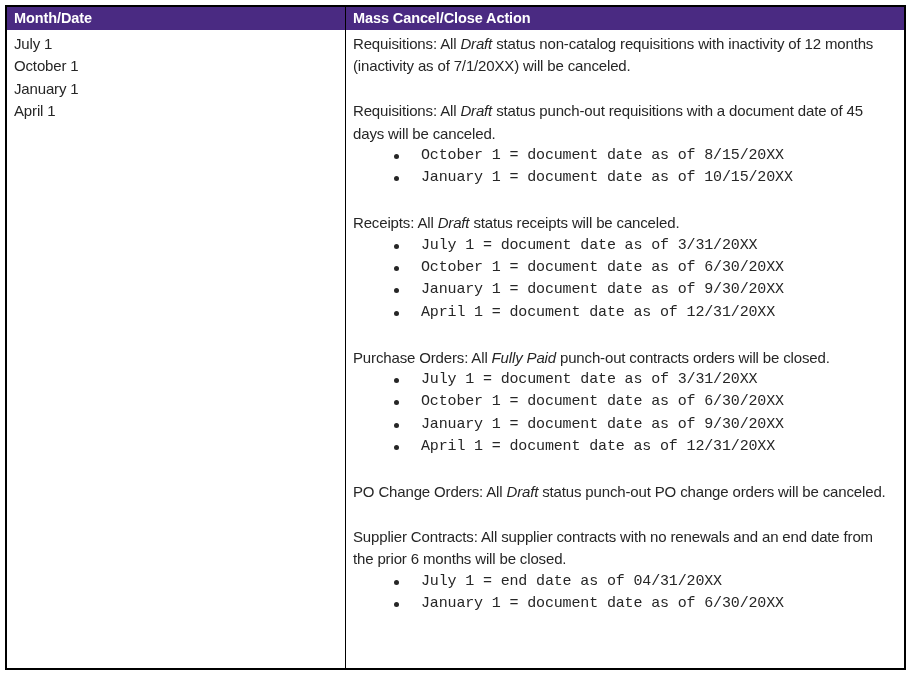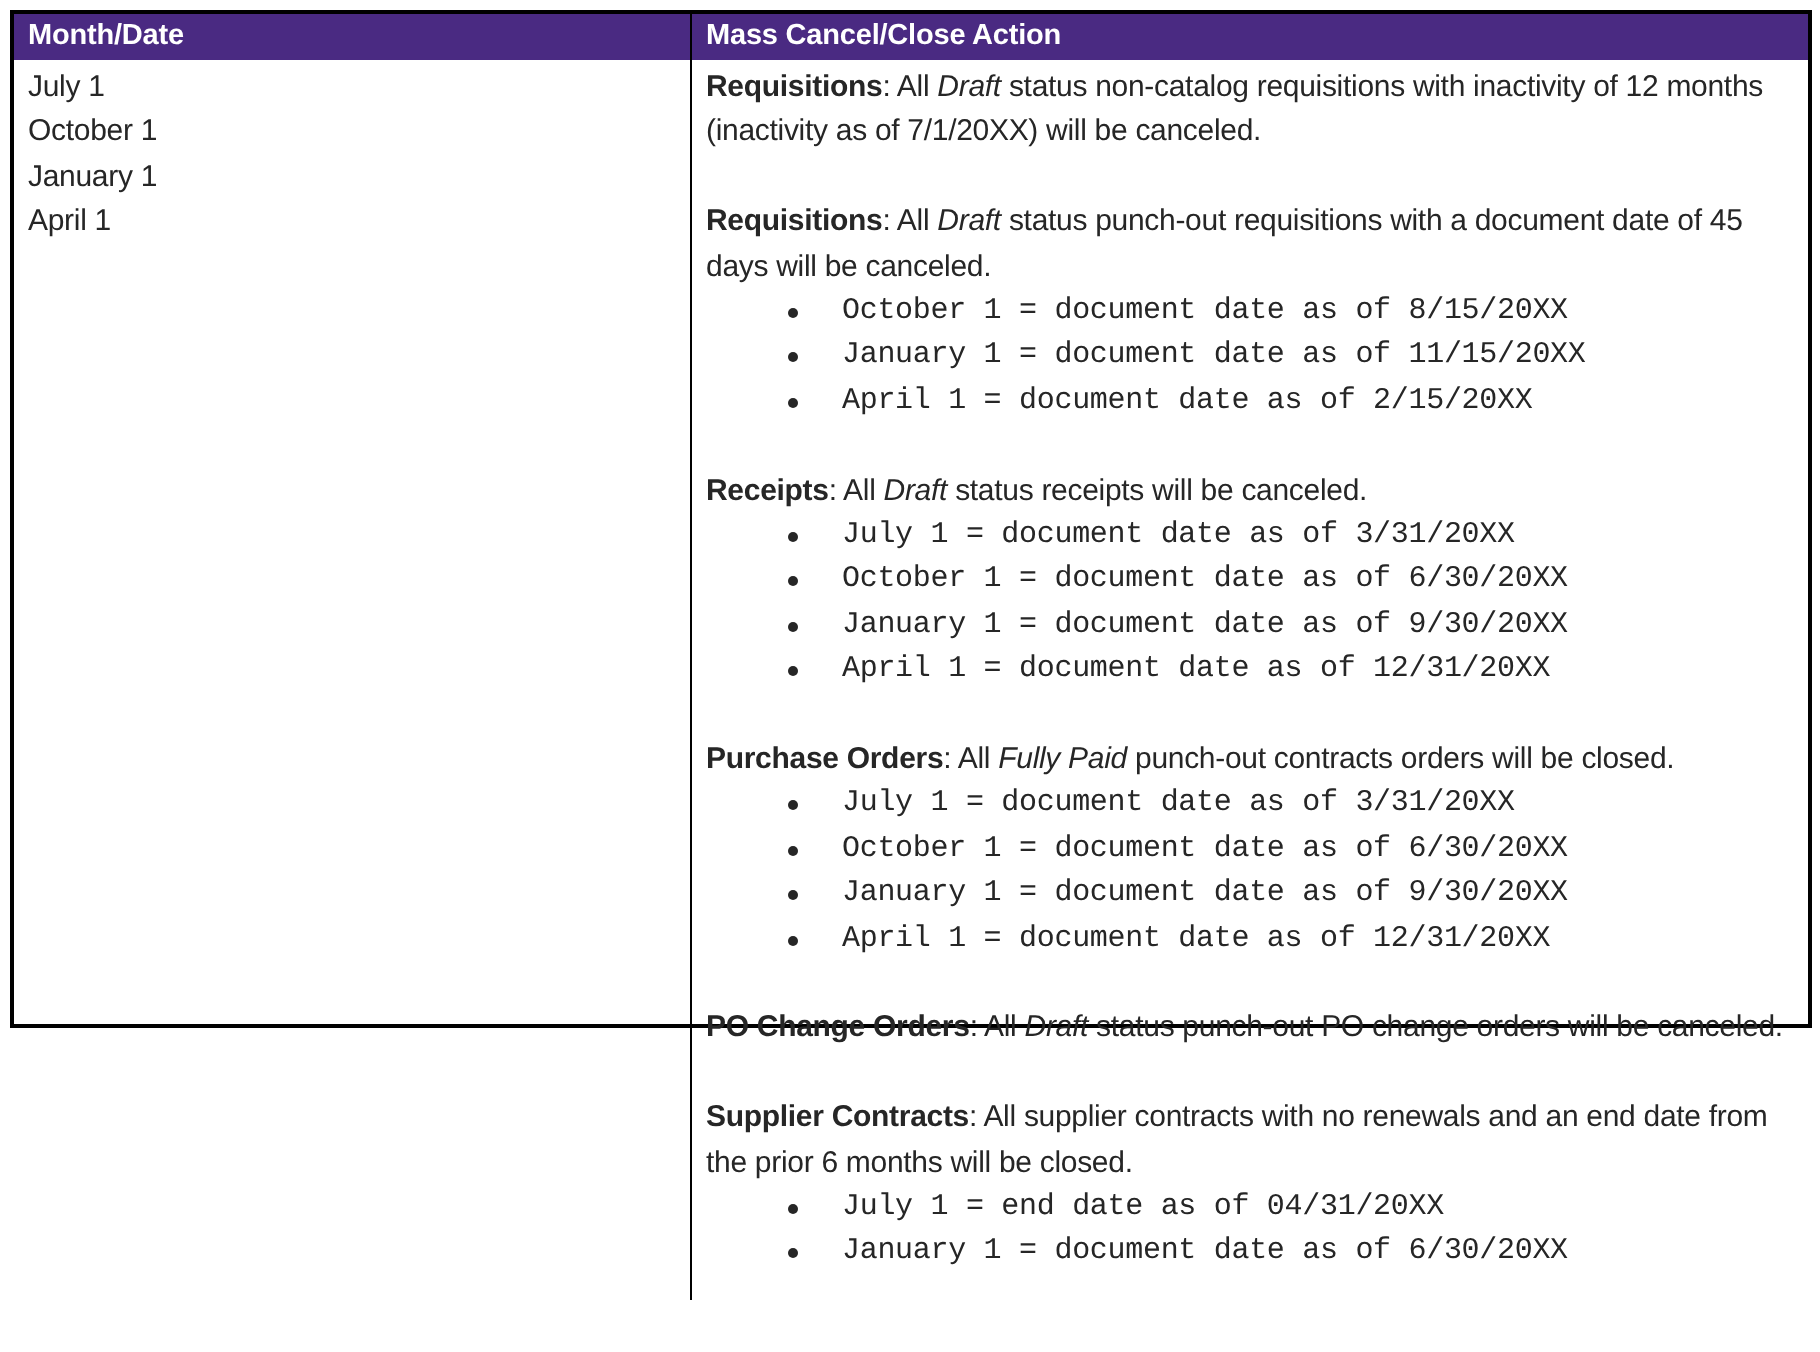--- a/index.html
+++ b/index.html
@@ -5,38 +5,38 @@
   :root{
     --header-bg:#4a2a82;
     --border:#000000;
     --text:#262626;
     --header-text:#ffffff;
   }
   *{box-sizing:border-box;margin:0;padding:0;}
   html,body{width:910px;height:676px;background:#ffffff;overflow:hidden;}
   body{font-family:"Liberation Sans",sans-serif;color:var(--text);}
   .doc-table{
-    position:absolute;left:5px;top:5px;width:901px;height:509px;
+    position:absolute;left:5px;top:5px;width:901px;height:665px;
     border:2px solid var(--border);
     display:flex;flex-direction:column;background:#ffffff;
   }
   .header-row{
     display:flex;flex:0 0 23px;background:var(--header-bg);
     color:var(--header-text);font-weight:bold;font-size:14.5px;line-height:23px;
     letter-spacing:-0.1px;
   }
   .hcell{padding:0 0 0 7px;white-space:nowrap;overflow:hidden;}
   .col1{width:339px;flex:0 0 339px;border-right:1px solid var(--border);}
   .col2{flex:1 1 auto;}
   .body-row{display:flex;flex:1 1 auto;font-size:15px;line-height:22.4px;letter-spacing:-0.15px;}
   .bcell{padding:3px 10px 12px 7px;}
   .month-line{white-space:nowrap;}
   .section{margin-bottom:22.4px;}
   .section:last-child{margin-bottom:0;}
-  .section .term{font-weight:bold;}
+  .section .term{font-weight:normal;}
   .section em{font-style:italic;}
   ul.bullets{list-style:none;margin:0;padding:0;font-family:Liberation Mono, monospace;}
   ul.bullets li{position:relative;padding-left:68px;}
   ul.bullets li::before{
     content:"";position:absolute;left:41px;top:9px;
     width:5px;height:5px;border-radius:50%;background:var(--text);
   }
 </style>
 </head>
 <body>
@@ -54,22 +54,21 @@
         <div class="month-line">April 1</div>
       </div>
     <div class="bcell col2" id="actions-cell">
         <div class="section">
           <div><span class="term">Requisitions</span><span>: All </span><em>Draft</em><span> status non-catalog requisitions with inactivity of 12 months (inactivity as of 7/1/20XX) will be canceled.</span></div>
         </div>
         <div class="section">
           <div><span class="term">Requisitions</span><span>: All </span><em>Draft</em><span> status punch-out requisitions with a document date of 45 days will be canceled.</span></div>
           <ul class="bullets">
             <li>October 1 = document date as of 8/15/20XX</li>
-            <li>January 1 = document date as of 11/15/20XX</li>
-            <li>April 1 = document date as of 2/15/20XX</li>
+            <li>January 1 = document date as of 10/15/20XX</li>
           </ul>
         </div>
         <div class="section">
           <div><span class="term">Receipts</span><span>: All </span><em>Draft</em><span> status receipts will be canceled.</span></div>
           <ul class="bullets">
             <li>July 1 = document date as of 3/31/20XX</li>
             <li>October 1 = document date as of 6/30/20XX</li>
             <li>January 1 = document date as of 9/30/20XX</li>
             <li>April 1 = document date as of 12/31/20XX</li>
           </ul>

